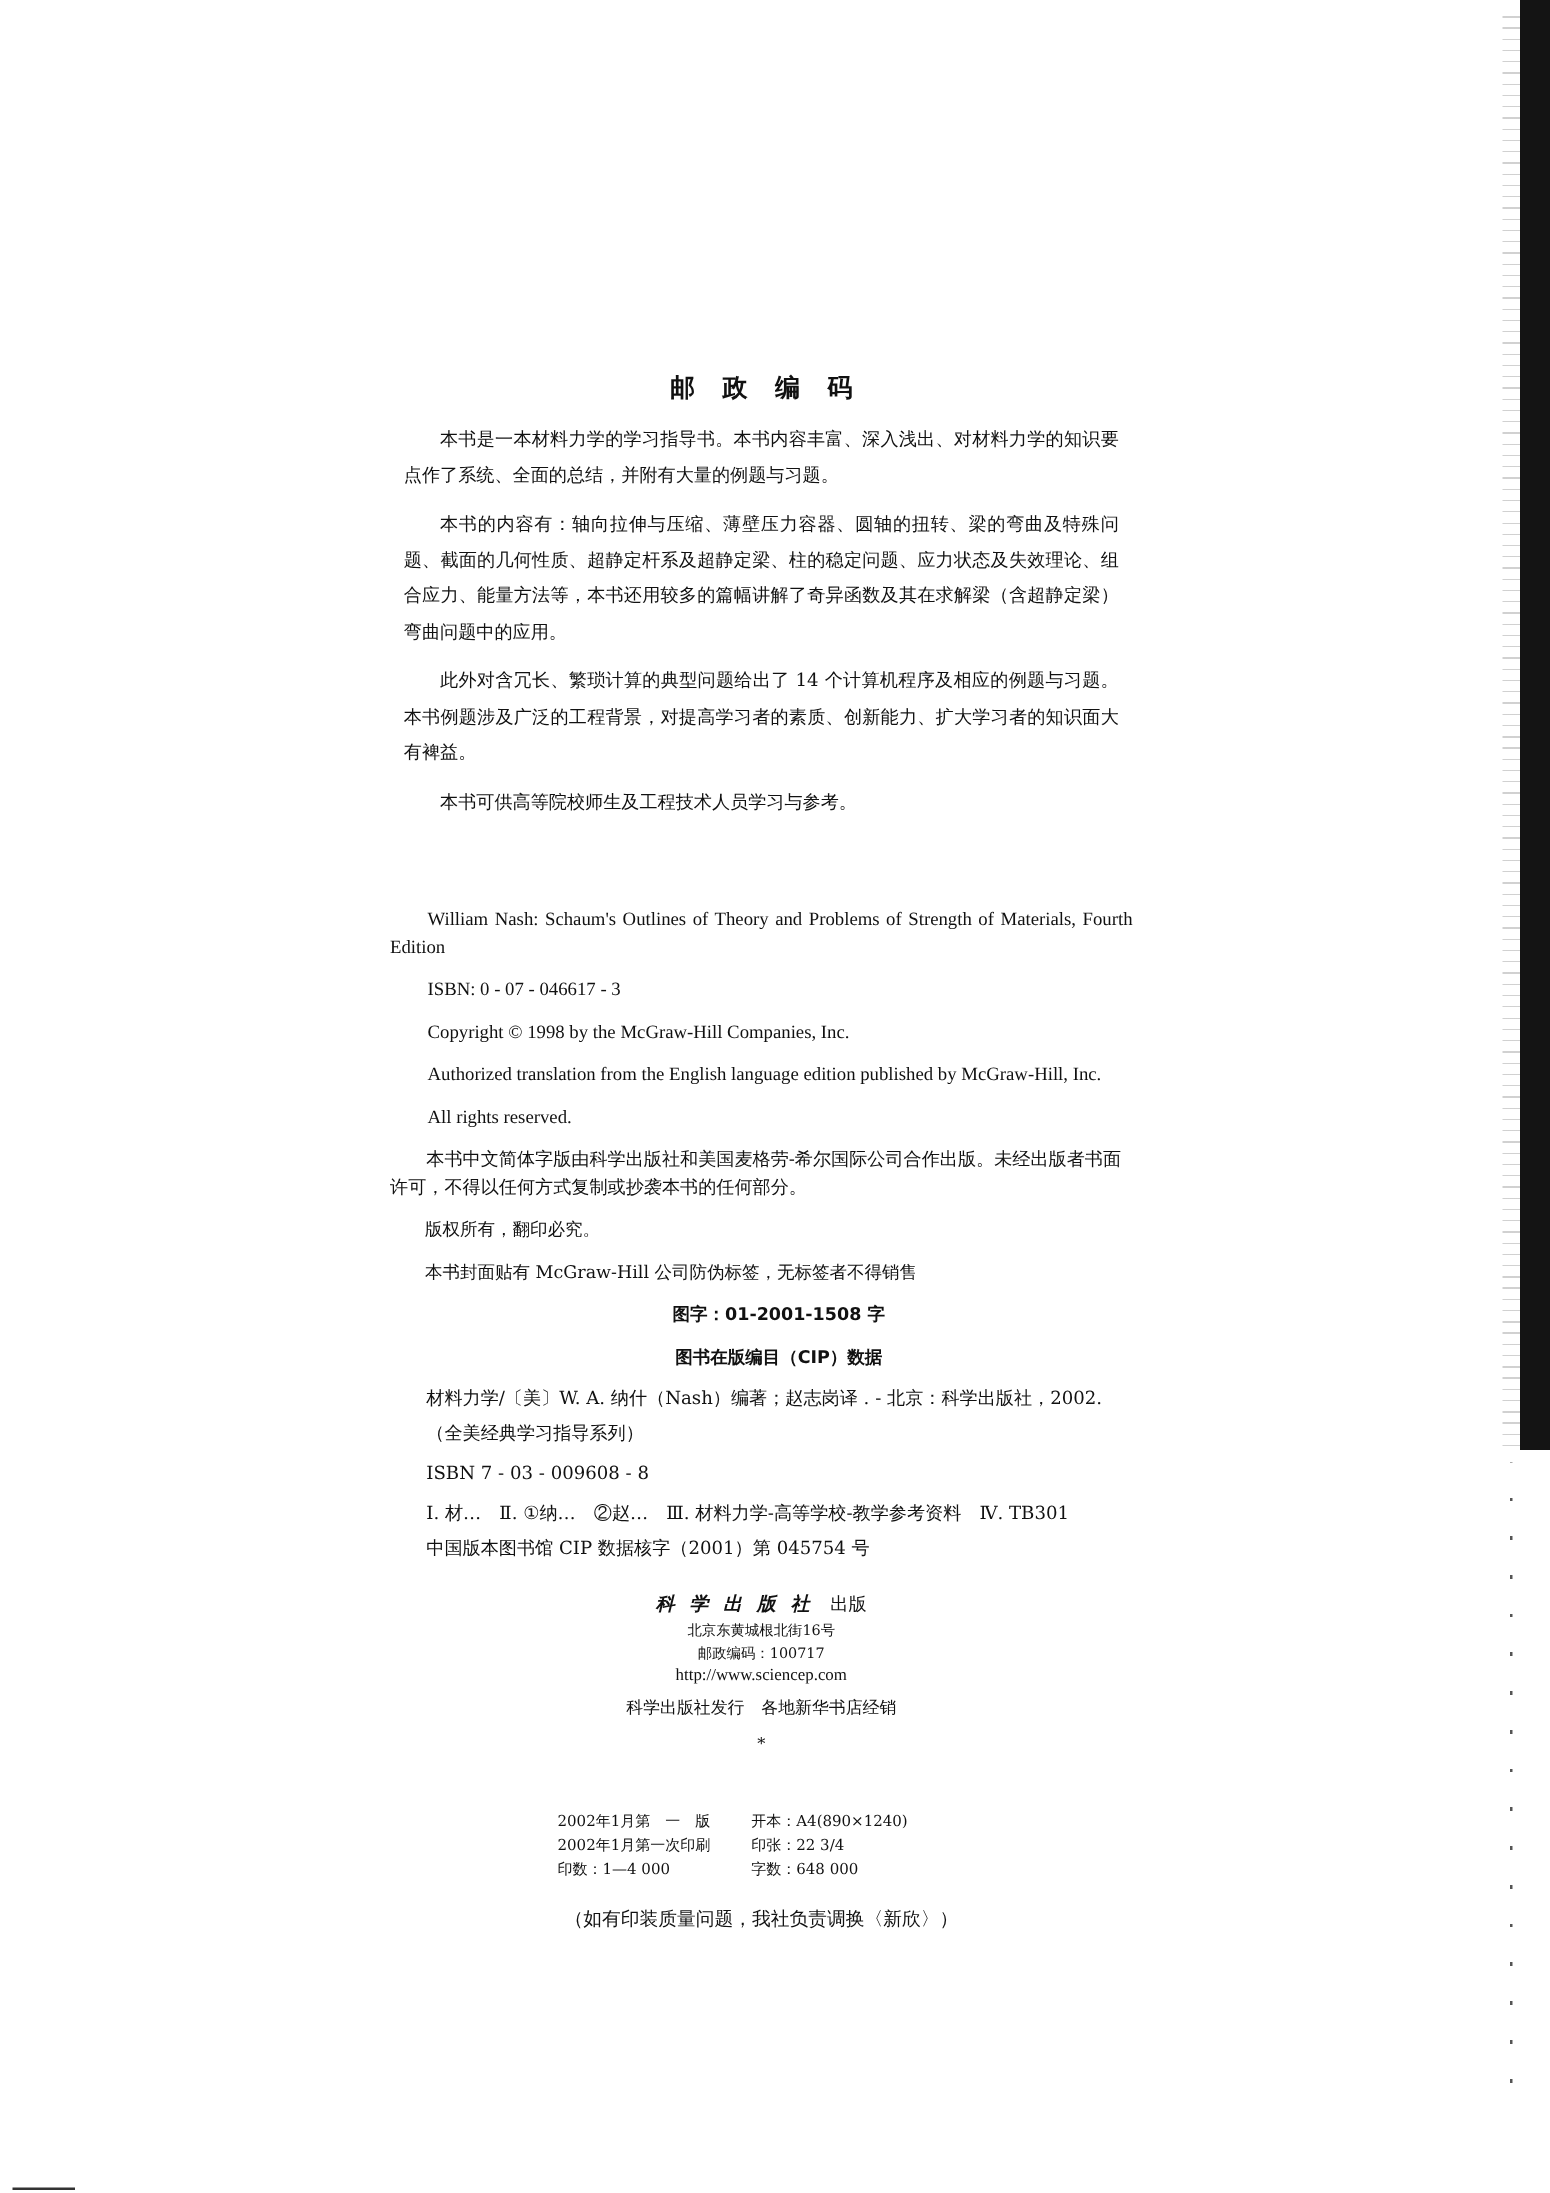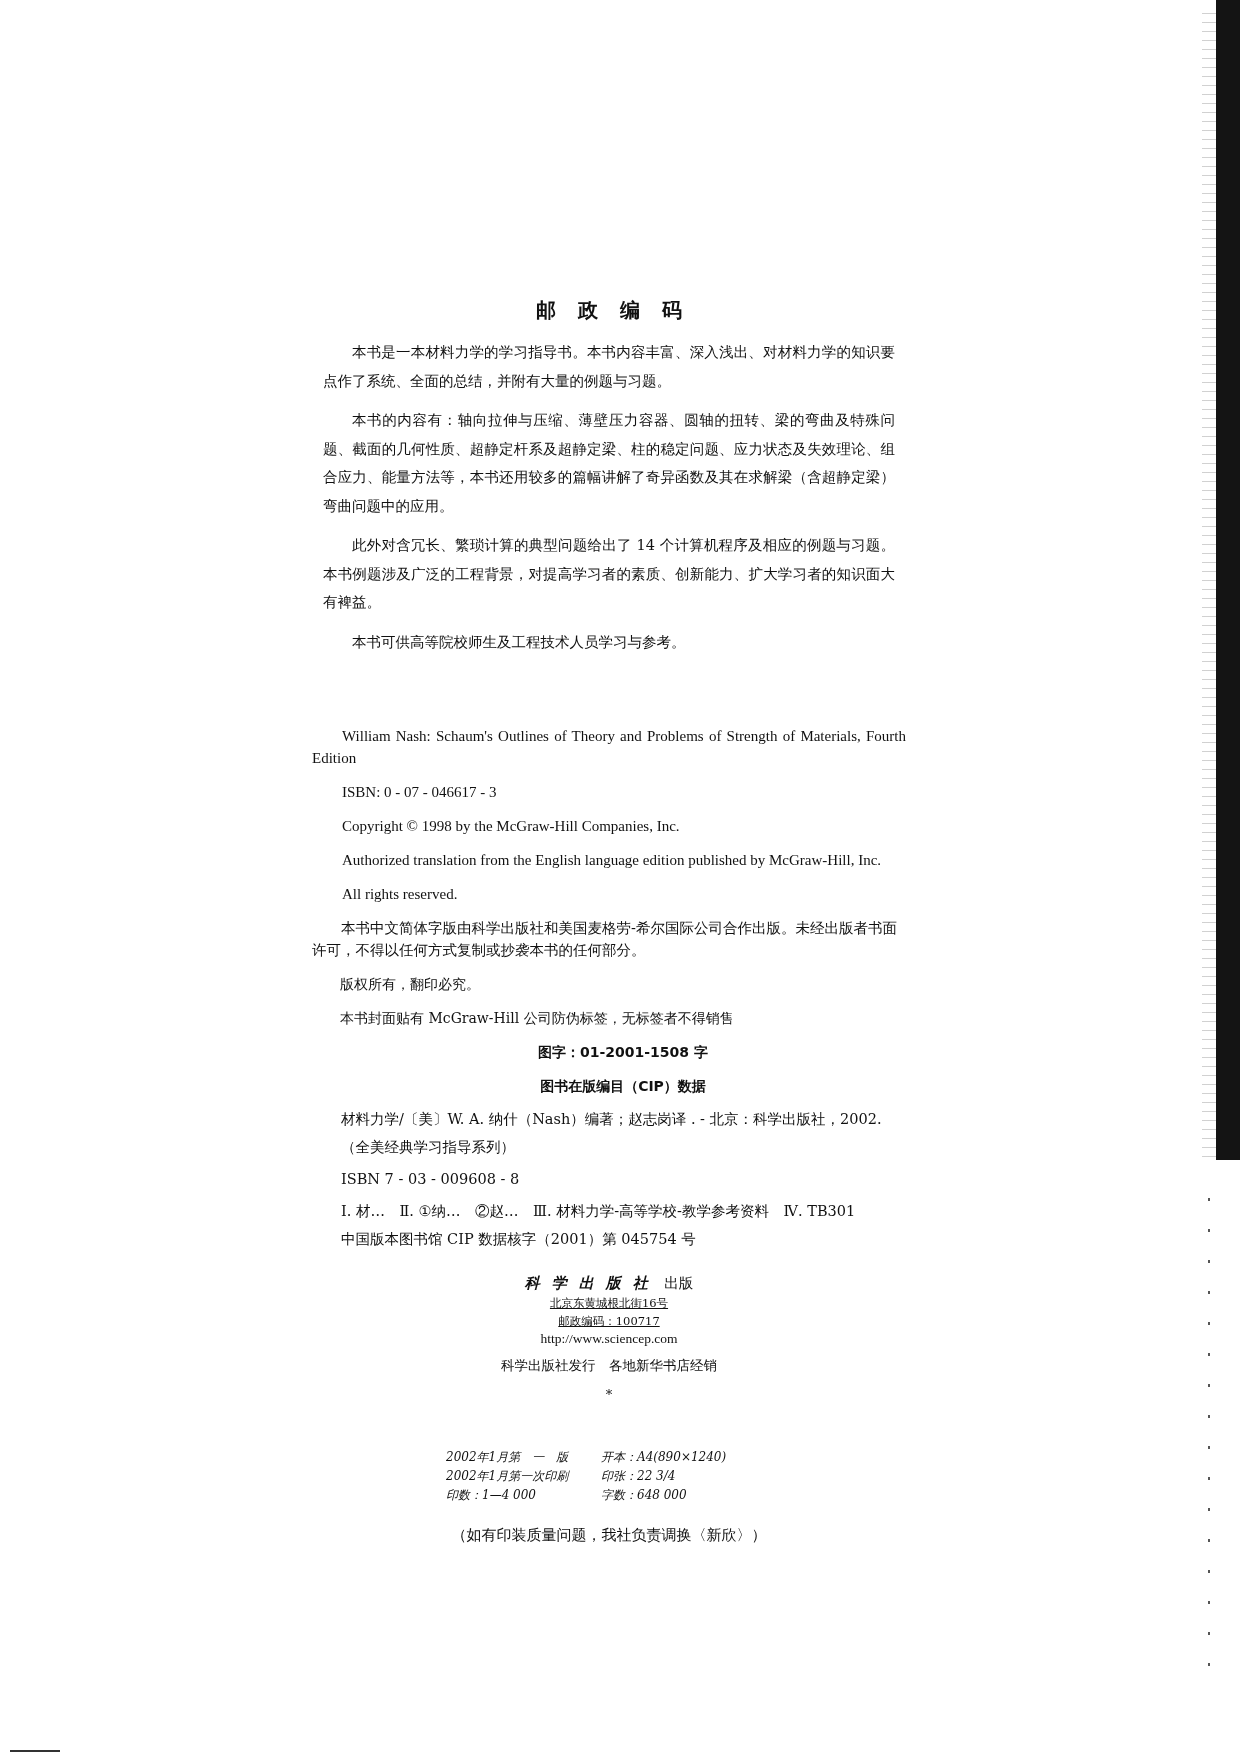--- a/index.html
+++ b/index.html
@@ -98,35 +98,34 @@
     .script-name {
       font-family: "DejaVu Serif", serif;
       font-style: italic;
       font-weight: bold;
       letter-spacing: 12px;
       font-size: 15px;
     }
     .small {
       font-size: 11.5px;
       line-height: 18px;
-      text-decoration: underline;
     }
     .url {
       font-family: "Liberation Serif", serif;
       font-size: 13.5px;
       line-height: 18px;
     }
     .imprint {
       position: absolute;
       left: 446px;
       top: 1448px;
       font-size: 12px;
       line-height: 19px;
     }
-    .imprint .row { display: flex; font-style: italic; }
+    .imprint .row { display: flex; }
     .imprint .c1 { width: 155px; white-space: pre; }
     .imprint .c2 { white-space: pre; }
     .price {
       font-family: "DejaVu Sans", sans-serif;
       font-weight: bold;
       font-size: 15px;
     }
     .edge-strip {
       position: absolute;
       right: 0; top: 0;

